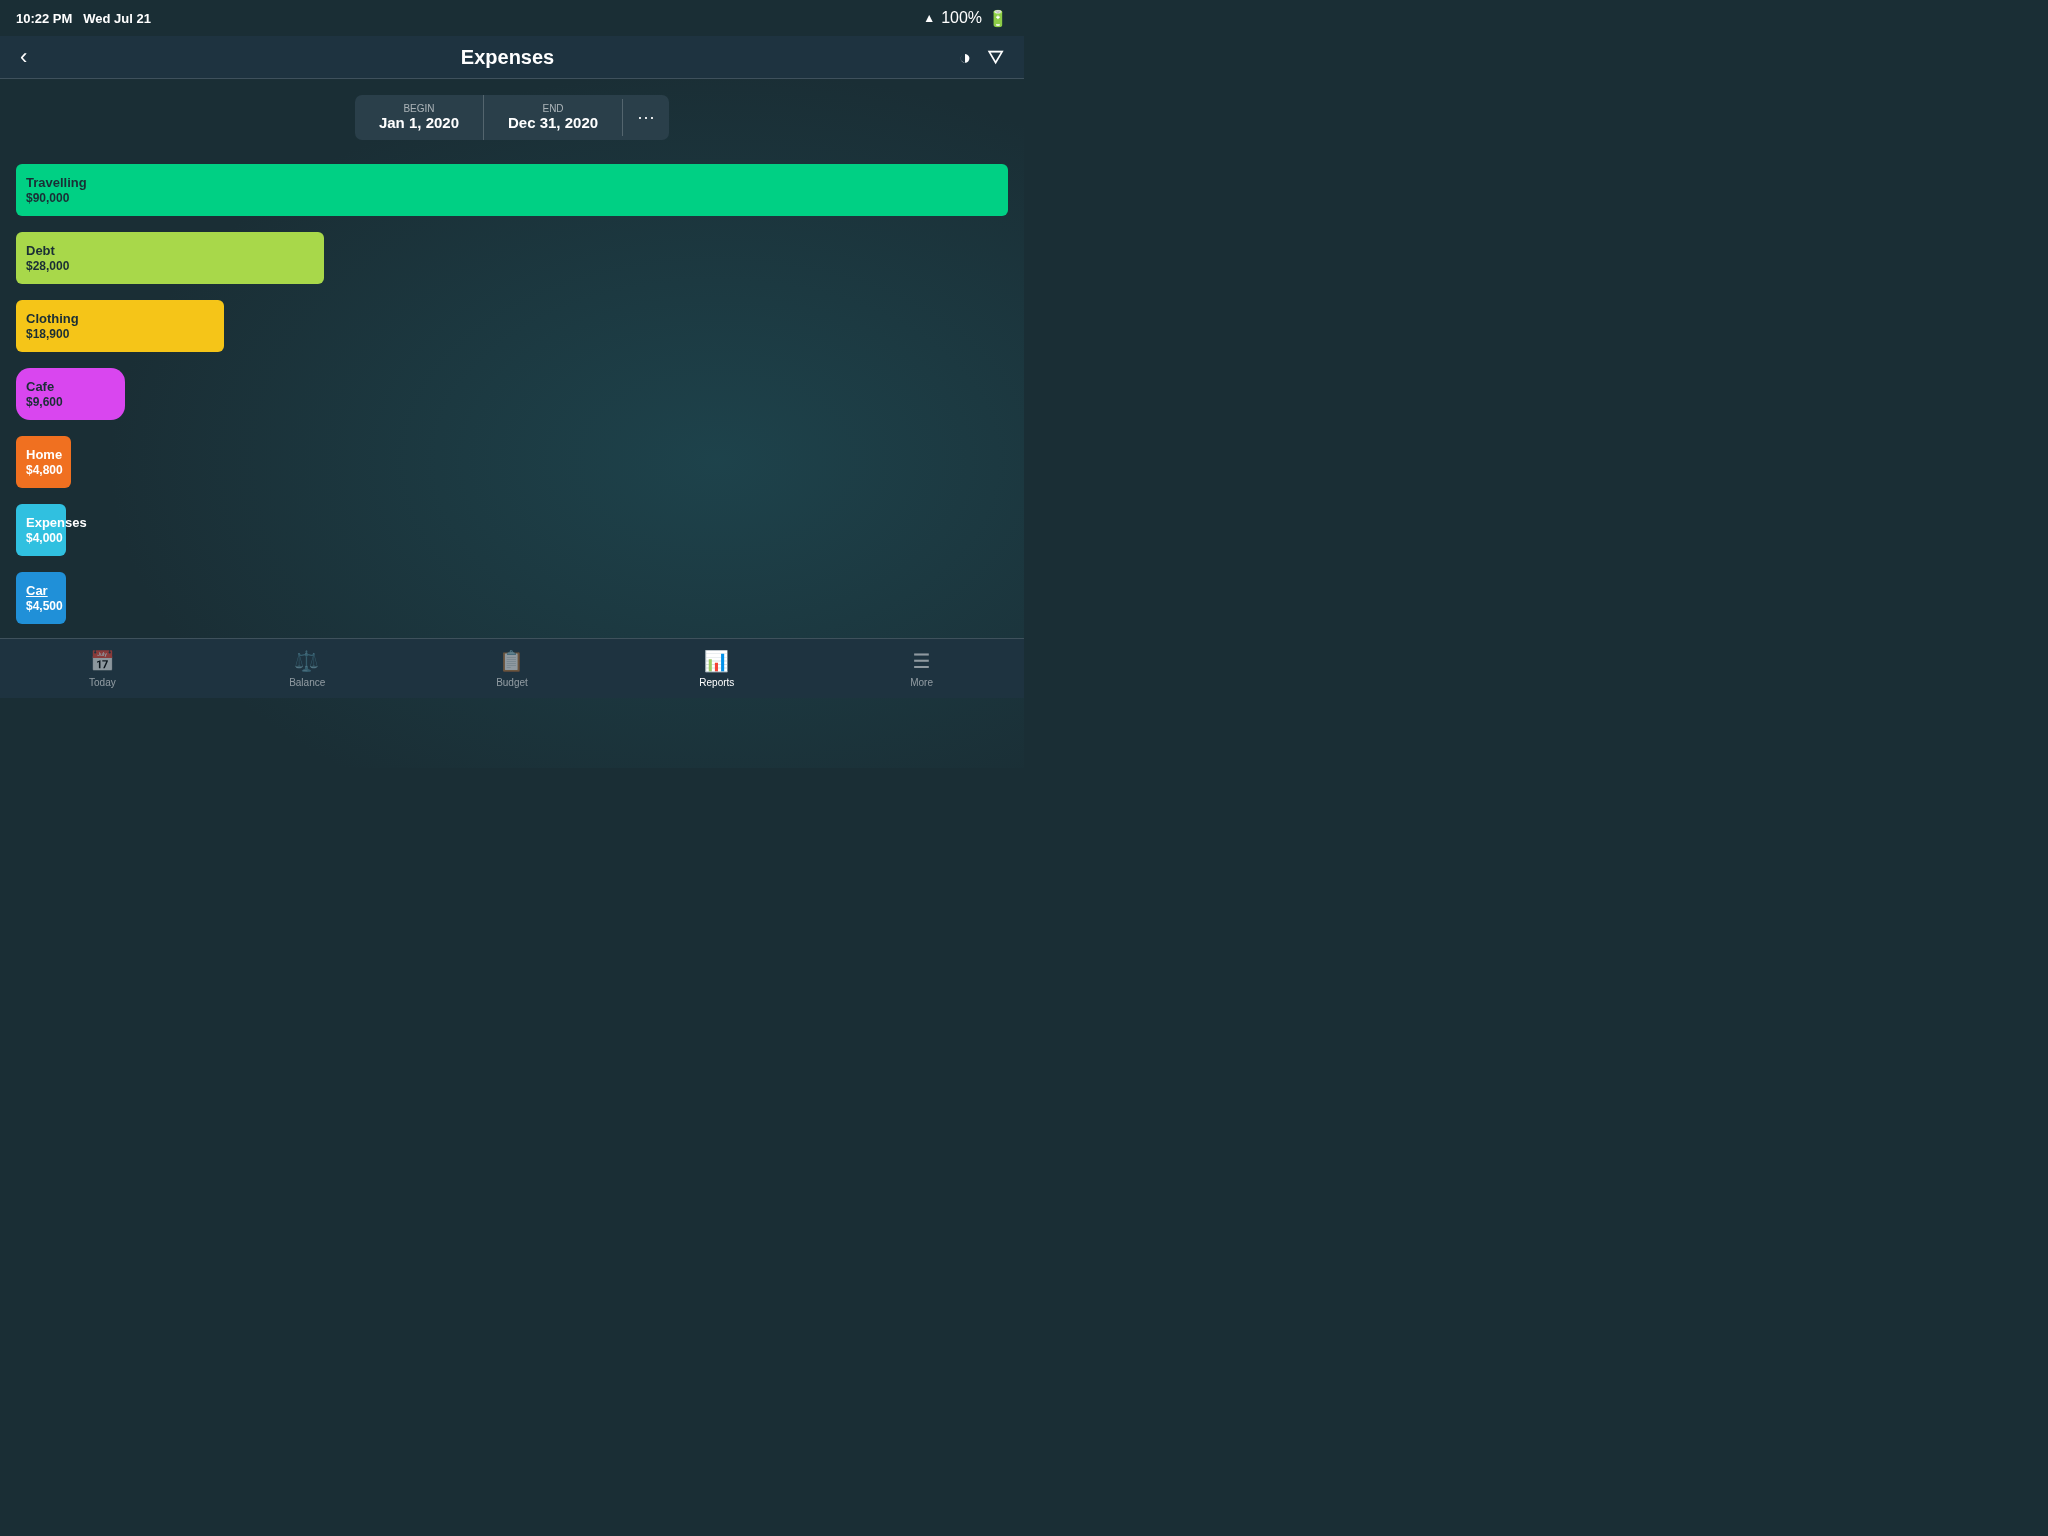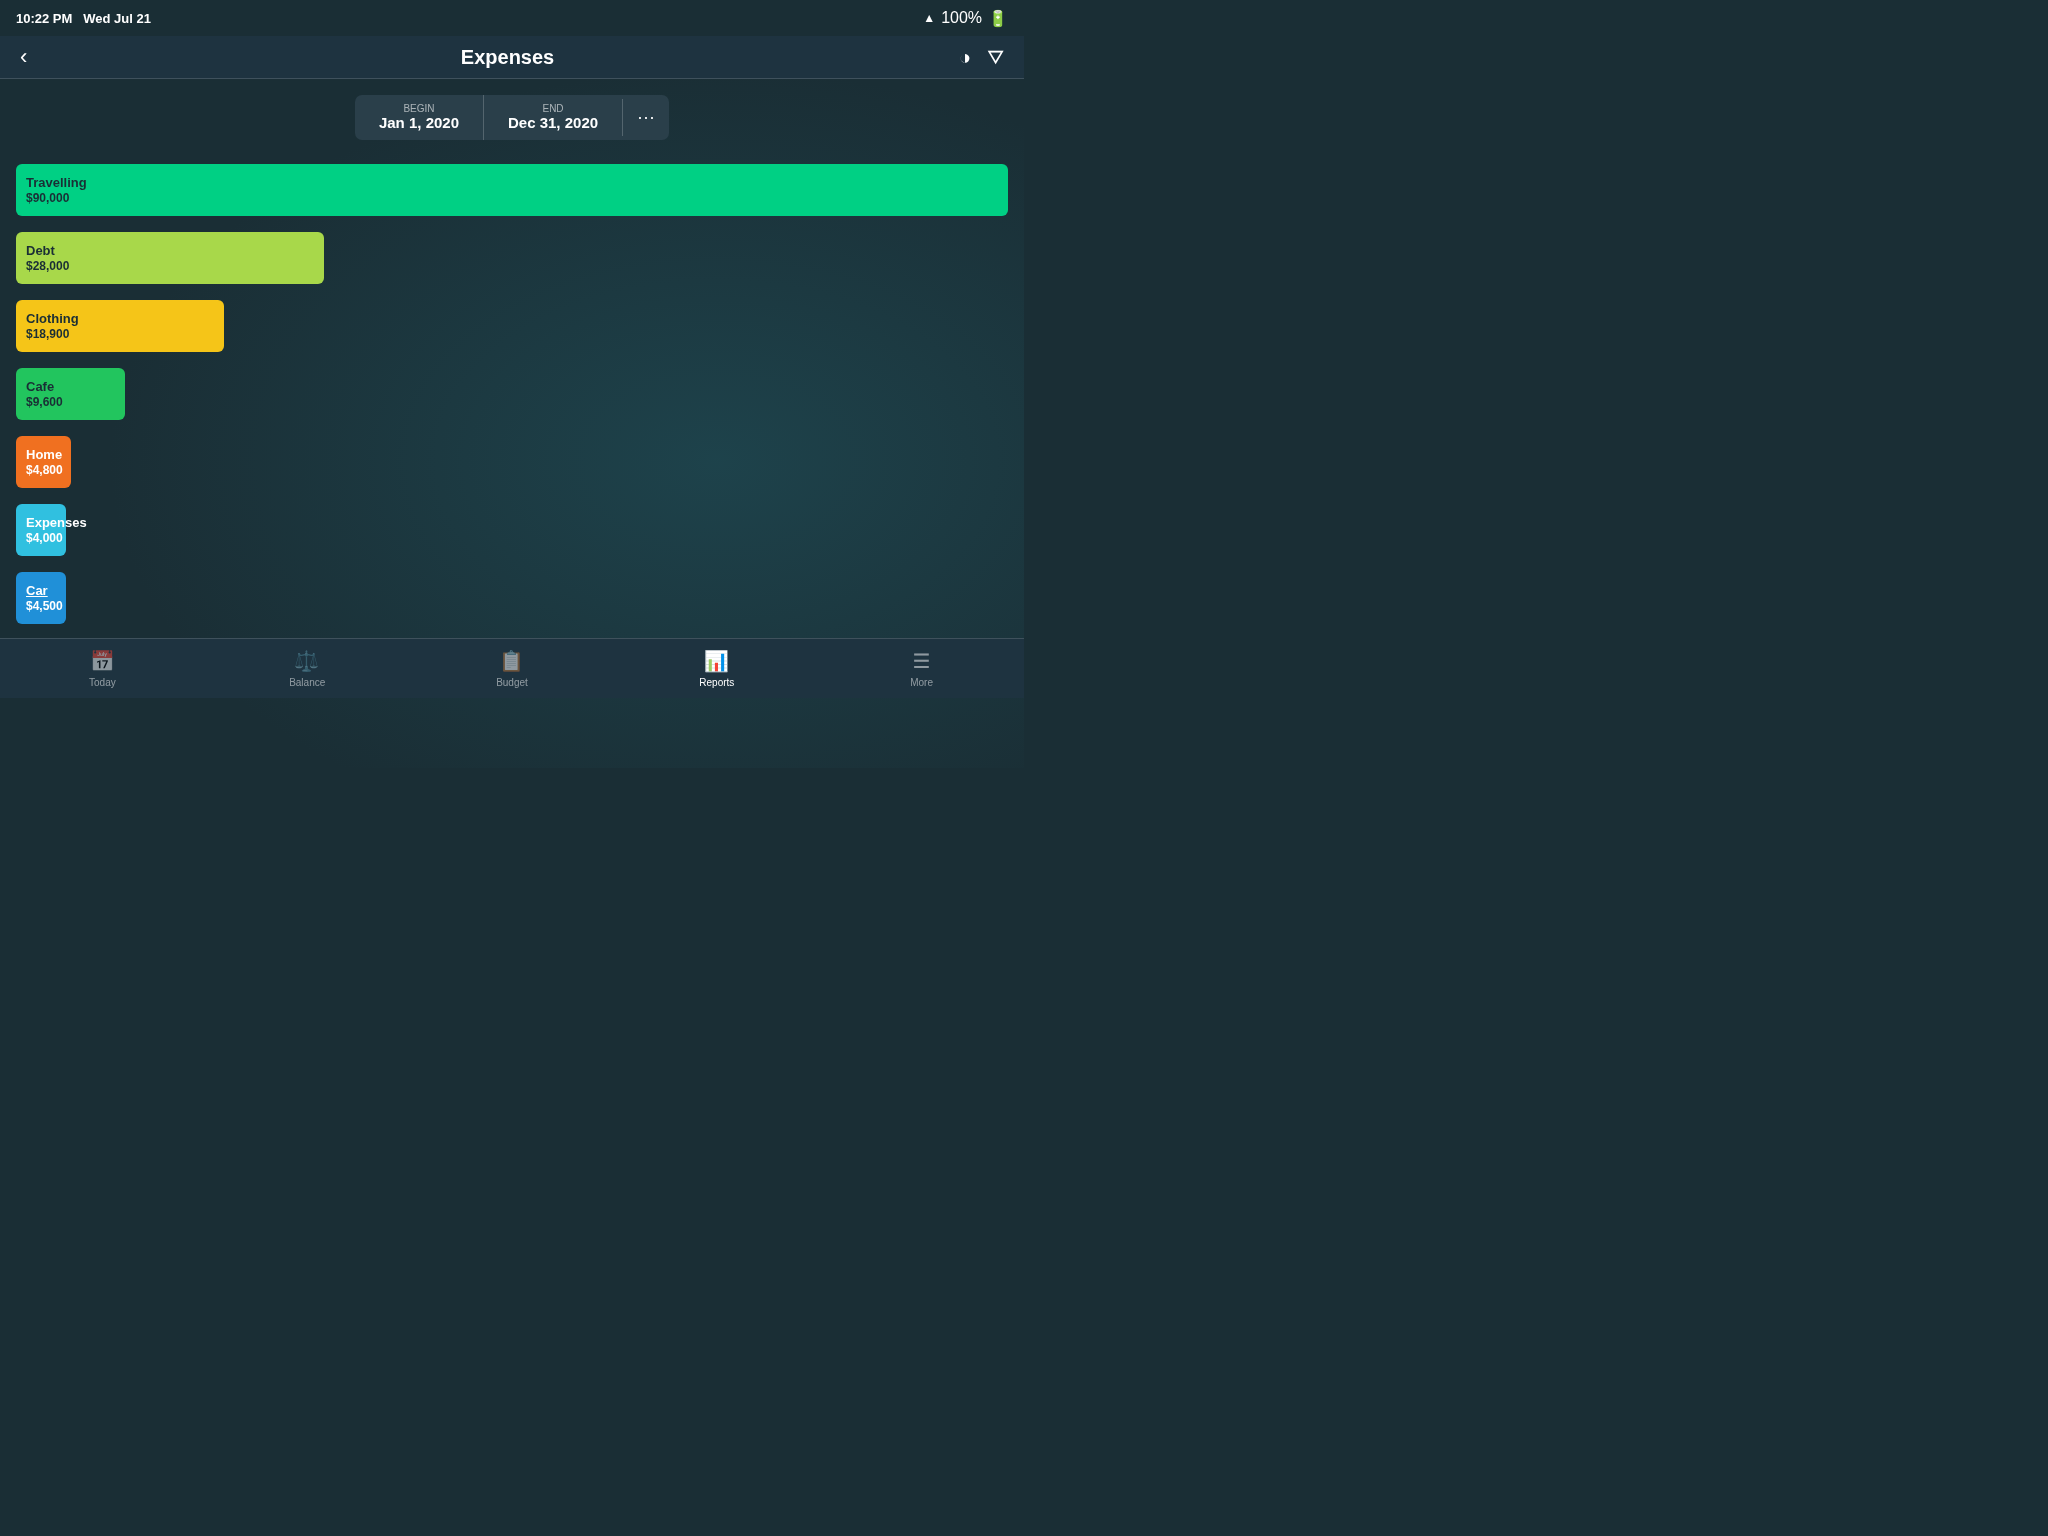--- a/index.html
+++ b/index.html
@@ -248,21 +248,21 @@
           <span class="expense-amount">$28,000</span>
         </div>
       </div>
       <div class="expense-item">
         <div class="expense-bar" style="background-color: rgb(245, 197, 24); width: 21%;">
           <span class="expense-name">Clothing</span>
           <span class="expense-amount">$18,900</span>
         </div>
       </div>
       <div class="expense-item">
-        <div class="expense-bar" style="background-color: #22c55e; width: 11%;">
+        <div class="expense-bar" style="background-color: #d946ef; width: 11%; border-radius: 14px;">
           <span class="expense-name">Cafe</span>
           <span class="expense-amount">$9,600</span>
         </div>
       </div>
       <div class="expense-item">
         <div class="expense-bar" style="background-color: rgb(240, 112, 32); width: 5.5%;">
           <span class="expense-name" style="color: white;">Home</span>
           <span class="expense-amount" style="color: white;">$4,800</span>
         </div>
       </div>

